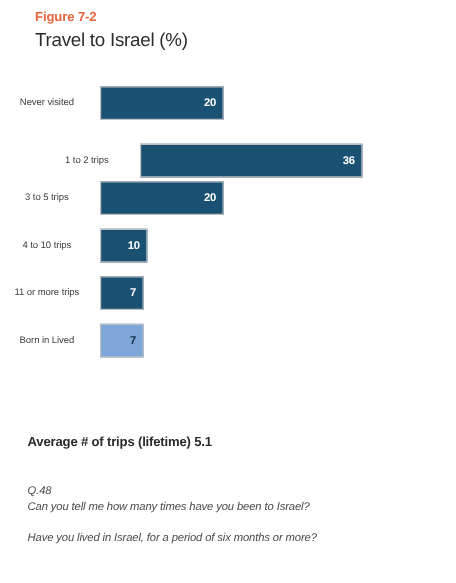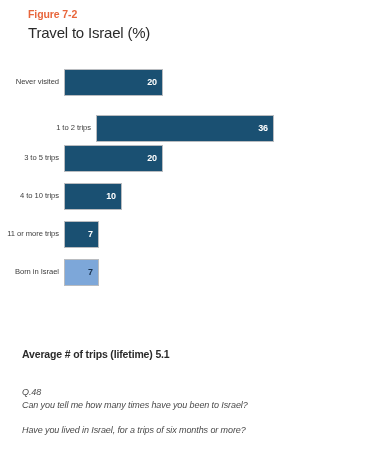--- a/index.html
+++ b/index.html
@@ -47,22 +47,22 @@
   }
   .row {
     position: absolute;
     left: 0;
     width: 365px;
     height: 38px;
     display: flex;
     align-items: center;
   }
   .cat-label {
-    width: 64px;
-    text-align: right;
+    width: 80px;
+    text-align: center;
     font-size: 7.6px;
     color: #3c3c3c;
     line-height: 9.6px;
     letter-spacing: -0.05px;
     padding-right: 5px;
     box-sizing: border-box;
     white-space: pre-line;
   }
   .bar-wrap {
     position: relative;
@@ -147,45 +147,45 @@
       <div class="cat-label">3 to 5 trips</div>
       <div class="bar-wrap">
         <div class="bar teal" style="width: 99px;">
           <span class="val light">20</span>
         </div>
       </div>
     </div>
     <div class="row" style="top: 114px;">
       <div class="cat-label">4 to 10 trips</div>
       <div class="bar-wrap">
-        <div class="bar teal" style="width: 58px;">
+        <div class="bar teal" style="width: 38px;">
           <span class="val light">10</span>
         </div>
       </div>
     </div>
     <div class="row" style="top: 152px;">
       <div class="cat-label">11 or more trips</div>
       <div class="bar-wrap">
         <div class="bar teal" style="width: 35px;">
           <span class="val light">7</span>
         </div>
       </div>
     </div>
     <div class="row" style="top: 190px;">
-      <div class="cat-label">Born in Israel</div>
+      <div class="cat-label">Born in Lived</div>
       <div class="bar-wrap">
         <div class="bar blue" style="width: 35px;">
           <span class="val dark">7</span>
         </div>
       </div>
     </div>
   </div>
 
 <div class="avg">Average # of trips (lifetime) 5.1</div>
 
 <div class="qblock q1">
   <span class="qnum">Q.48</span>
   <span class="qtext">Can you tell me how many times have you been to Israel?</span>
 </div>
 
 <div class="qblock q2">
-  <span class="qtext">Have you lived in Israel, for a trips of six months or more?</span>
+  <span class="qtext">Have you lived in Israel, for a period of six months or more?</span>
 </div>
 
 </body></html>

